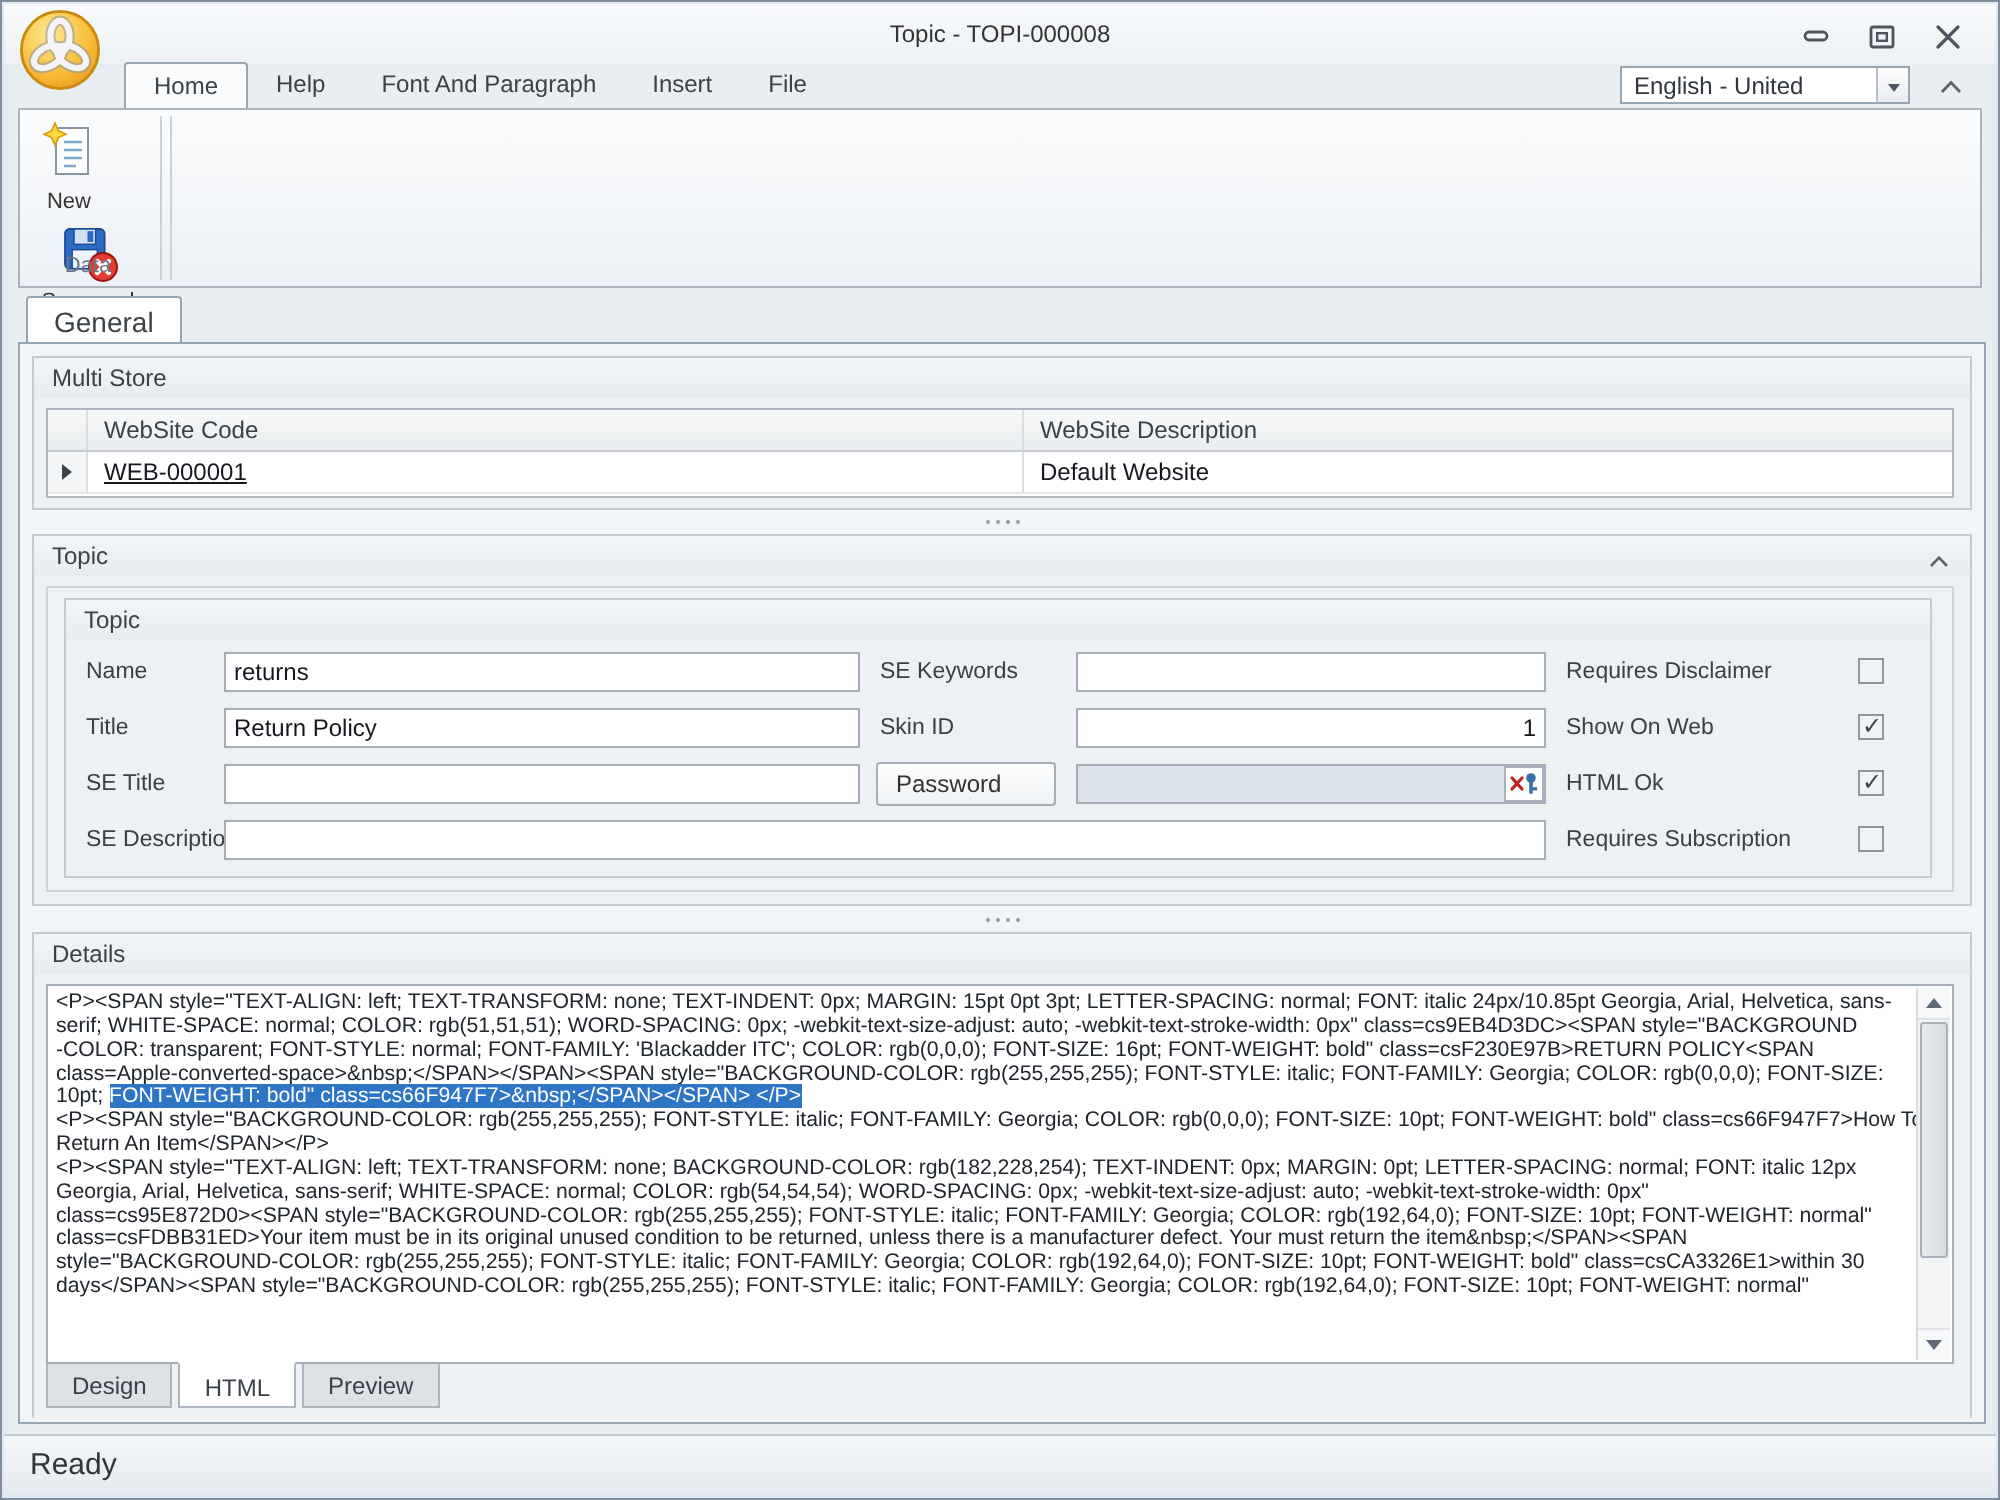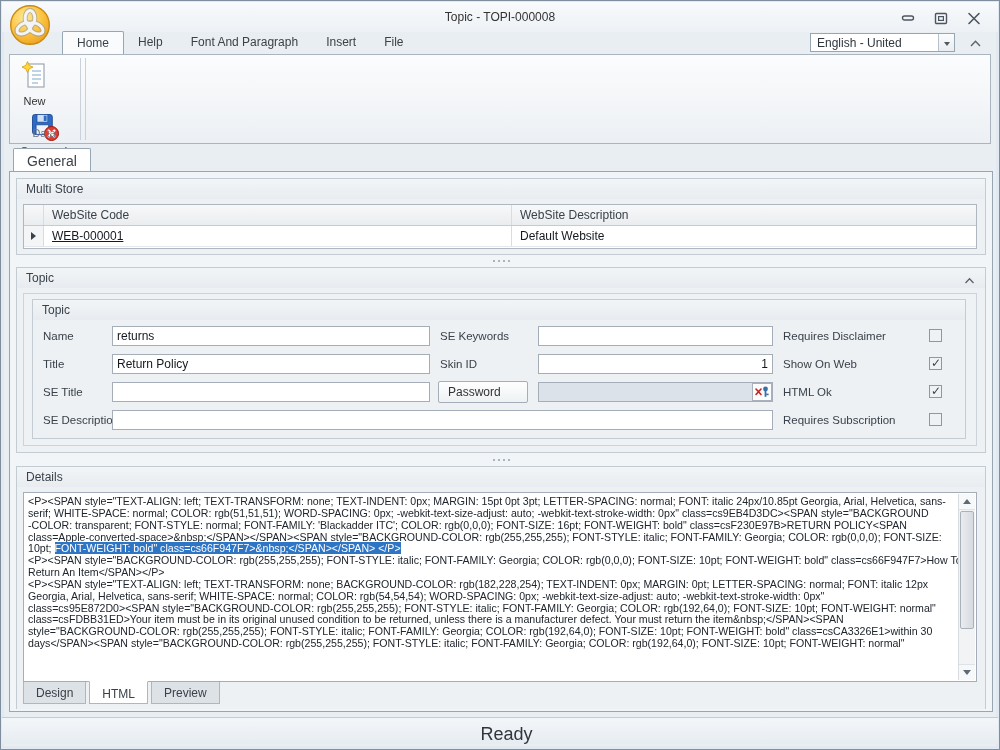--- a/index.html
+++ b/index.html
@@ -92,21 +92,21 @@
   .tri-up { width:0; height:0; border-left:4px solid transparent; border-right:4px solid transparent; border-bottom:5px solid #5f6a76; }
   .tri-dn { width:0; height:0; border-left:4px solid transparent; border-right:4px solid transparent; border-top:5px solid #5f6a76; }
   .thumb { position:absolute; left:1px; right:1px; top:17px; height:118px; background:linear-gradient(90deg,#e9ecef,#d6dbe0); border:1px solid #a9b2bb; border-radius:2px; }
 
   .btabs { position:absolute; left:6px; top:215px; display:flex; }
   .btab { padding:4px 12px 0 12px; height:22px; font-size:12px; color:#39414a; background:#dde2e7; border:1px solid #aeb7c0; border-top:none; margin-right:3px; }
   .btab.active { background:#fff; margin-top:-1px; height:23px; padding-top:5px; z-index:3; border-top:1px solid #fff; }
 
   
   .statusbar { position:absolute; left:1px; right:1px; bottom:5px; height:27px; padding:6px 0 0 13px;
-               background:linear-gradient(#f3f6f9,#e7ecf1); border-top:1px solid #c2ccd5; font-size:18px; color:#2f363d;text-align:center; }
+               background:linear-gradient(#f3f6f9,#e7ecf1); border-top:1px solid #c2ccd5; font-size:15px; color:#2f363d; }
 </style>
 </head>
 <body>
 
 <div class="window">
 
   <div class="titlebar">
     <div class="win-title">Topic - TOPI-000008</div>
     <div class="winbtns">
       <div class="winbtn">

